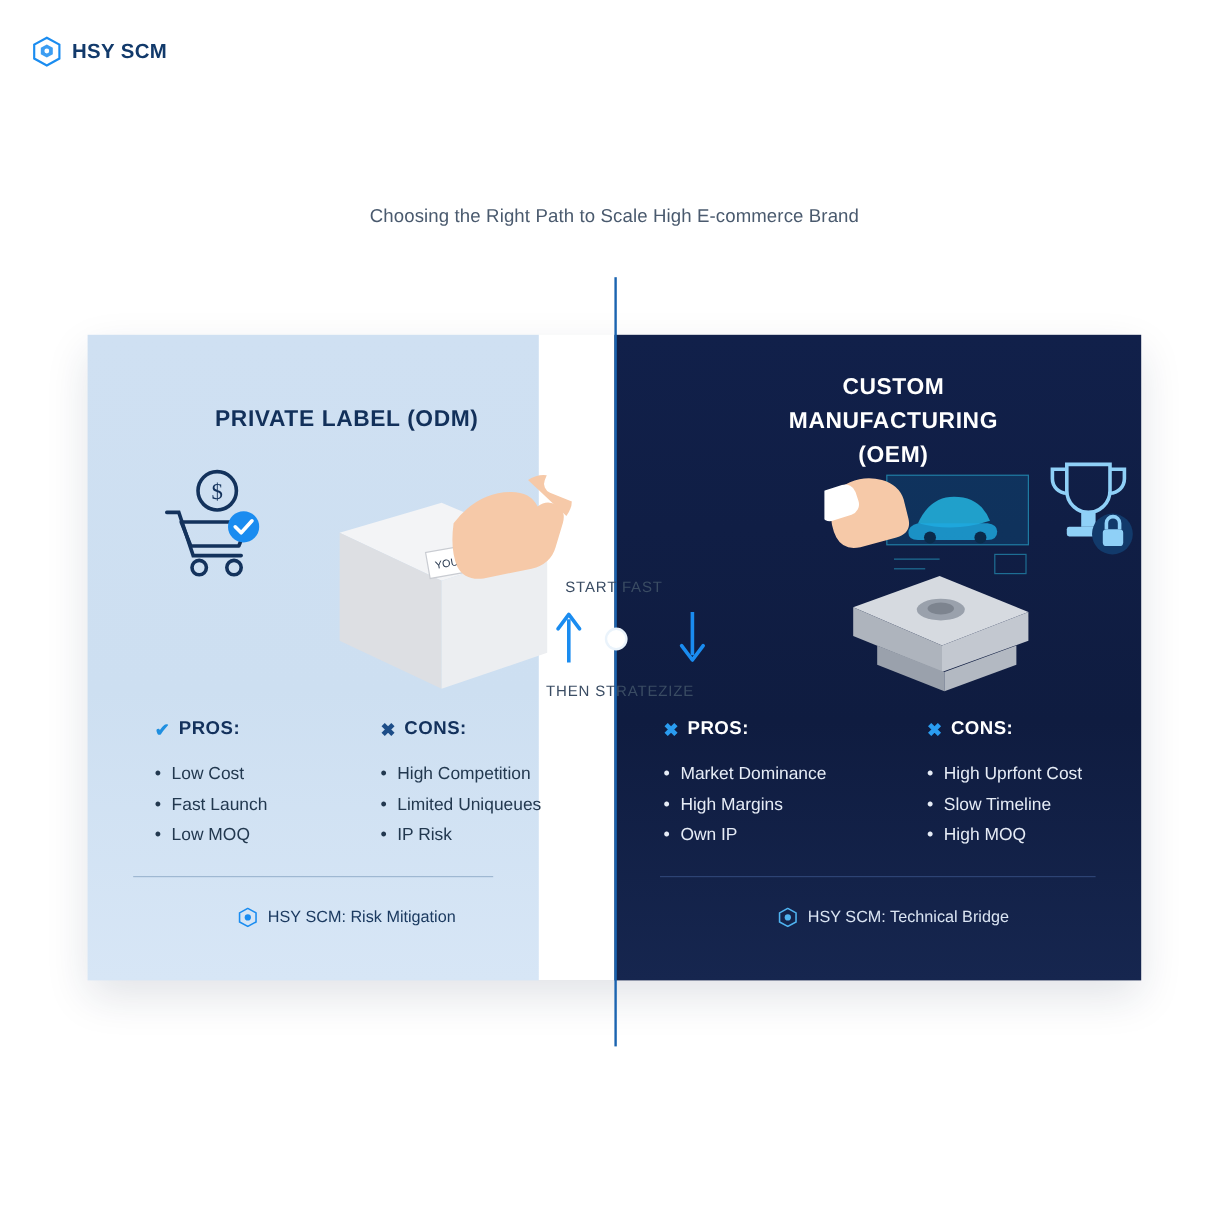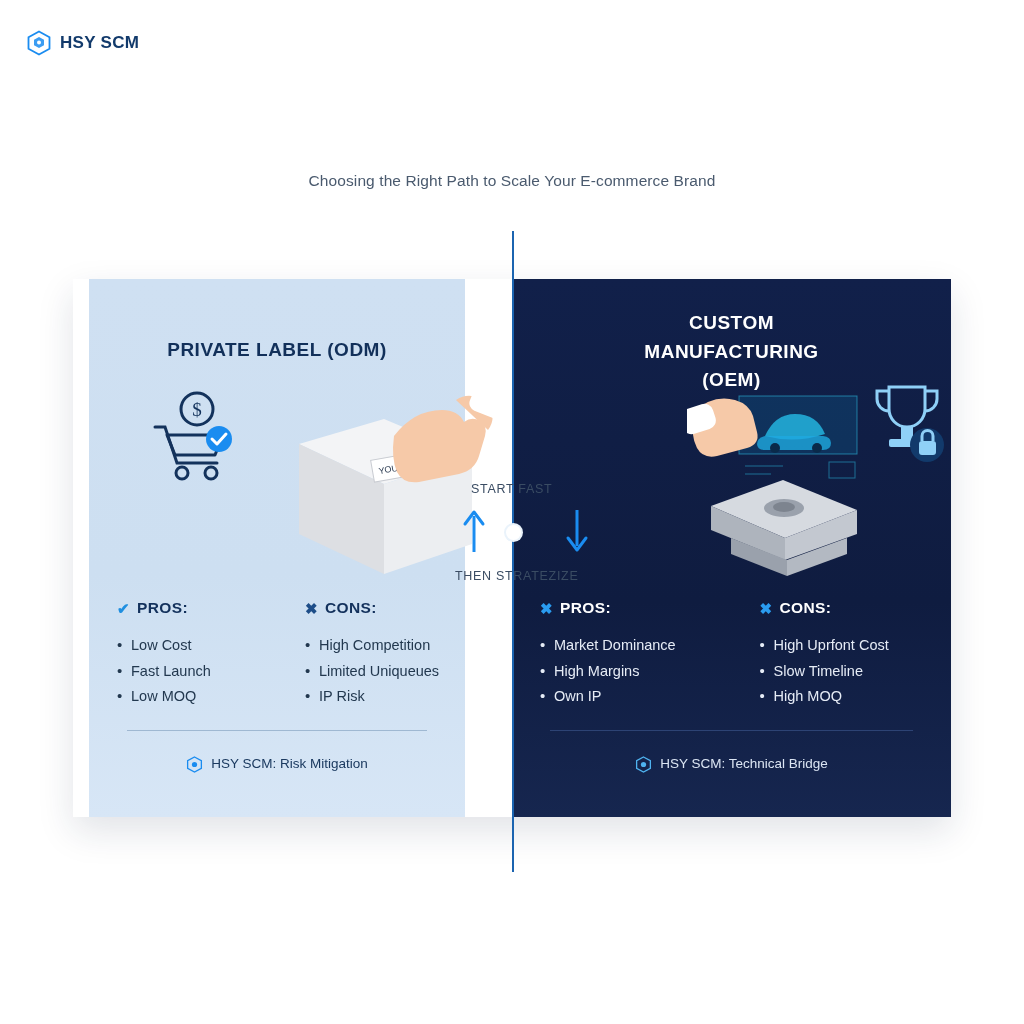--- a/index.html
+++ b/index.html
@@ -33,26 +33,28 @@
     text-align: center; color: #4a5a6e; font-size: 15.5px; letter-spacing: .1px;
   }
 
   
   .panels {
     position: absolute; left: 73px; top: 279px; width: 878px; height: 538px;
     box-shadow: 0 14px 34px rgba(20,40,70,.13);
   }
   .panel { position: absolute; top: 0; height: 538px; }
   .panel-left {
-    left: 16px; width: 376px;
+    left: 0; width: 376px;
     background: linear-gradient(180deg,#cfe0f2 0%,#cddff1 55%,#d7e6f6 100%);
+    padding-left: 28px;
   }
   .panel-right {
     left: 439px; width: 439px;
     background: linear-gradient(180deg,#11204a 0%,#0f1c40 60%,#16264f 100%);
+    padding-left: 13px;
   }
   .panel-title {
     position: absolute; width: 100%; text-align: center;
     font-weight: bold; letter-spacing: .5px;
   }
   .panel-left .panel-title { top: 60px; font-size: 19px; color: #12305a; }
   .panel-right .panel-title {
     top: 30px; font-size: 19px; color: #ffffff; line-height: 1.5;
   }
 
@@ -139,21 +141,21 @@
 
   <div class="brand">
     <svg class="brand-mark" viewBox="0 0 26 26">
       <polygon points="13,1.5 23.5,7.2 23.5,18.8 13,24.5 2.5,18.8 2.5,7.2" fill="none" stroke="#1a8cf0" stroke-width="1.8"></polygon>
       <polygon points="13,7 18,9.8 18,15.2 13,18 8,15.2 8,9.8" fill="#1a8cf0" opacity=".85"></polygon>
       <circle cx="13" cy="12.5" r="2" fill="#ffffff"></circle>
     </svg>
     <span class="brand-text">HSY SCM</span>
   </div>
 
-  <div class="subhead">Choosing the Right Path to Scale Your E-commerce Brand</div>
+  <div class="subhead">Choosing the Right Path to Scale High E-commerce Brand</div>
 
   <div class="panels">
 
     <div class="panel panel-left">
       <div class="panel-title">PRIVATE LABEL (ODM)</div>
 
       <svg class="art art-cart" width="90" height="95" viewBox="0 0 90 95">
         <circle cx="48" cy="20" r="16" fill="none" stroke="#13325c" stroke-width="3"></circle>
         <text x="48" y="27" font-size="19" font-family="Liberation Serif, serif" fill="#13325c" text-anchor="middle">$</text>
         <path d="M6,38 L16,38 L28,74 L68,74" fill="none" stroke="#13325c" stroke-width="3" stroke-linecap="round"></path>

